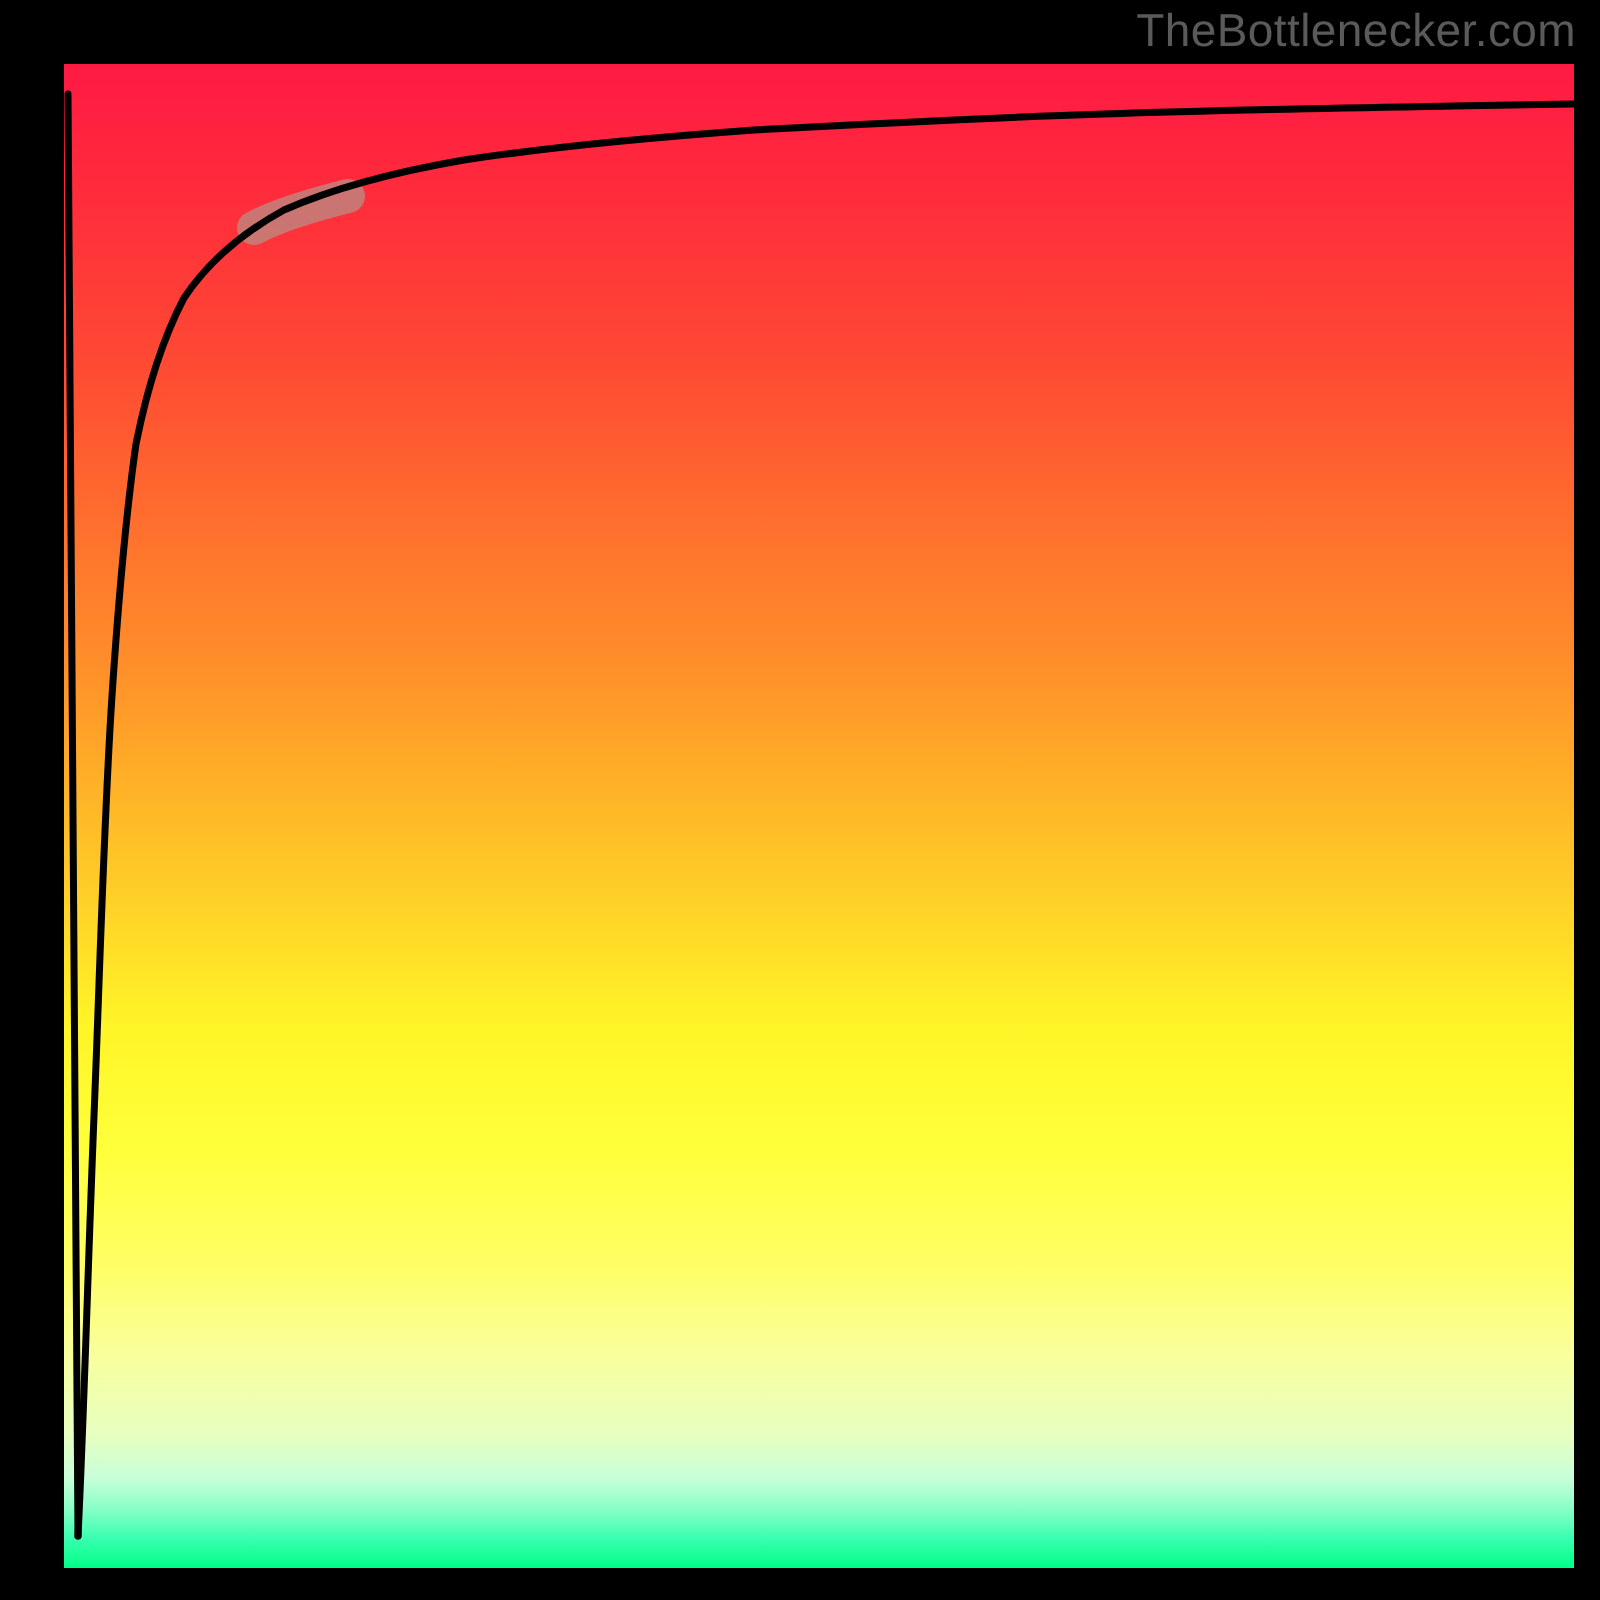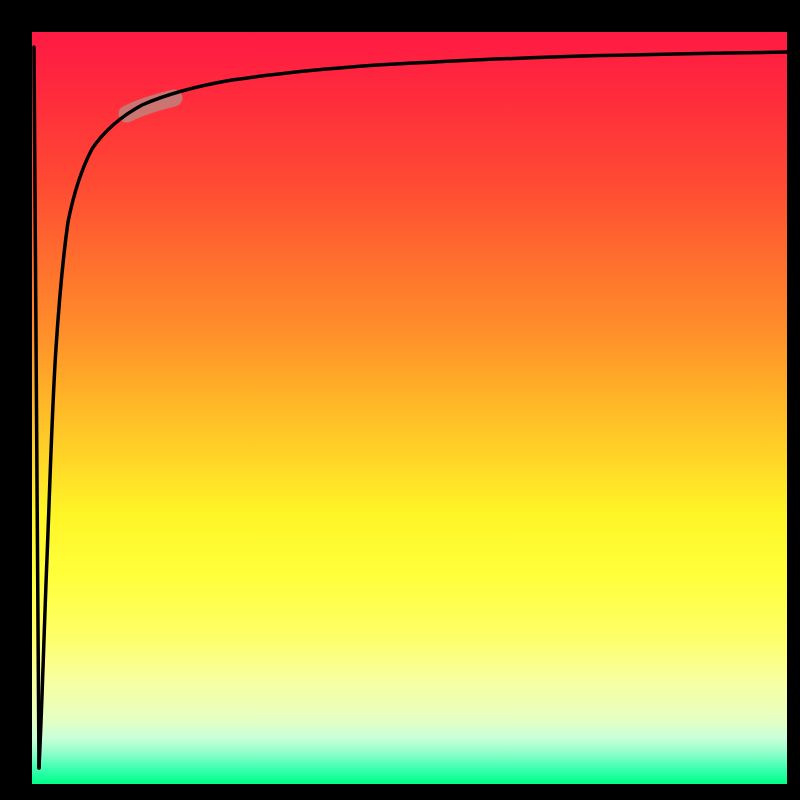--- a/index.html
+++ b/index.html
@@ -77,13 +77,14 @@
                C 28 256, 32 218, 36 190
                C 42 160, 50 136, 60 117
                C 72 99, 88 85, 110 73
                C 135 62, 165 54, 200 48
                C 240 42, 290 37, 345 33
                C 400 30, 460 27, 520 25
                C 580 23, 640 22, 695 21
                C 720 20.6, 740 20.3, 755 20" stroke="#000" stroke-width="3.5" fill="none" stroke-linecap="round"></path>
     </svg>
   </div>
+  <div class="watermark">TheBottlenecker.com</div>
 </div>
 
 </body></html>

